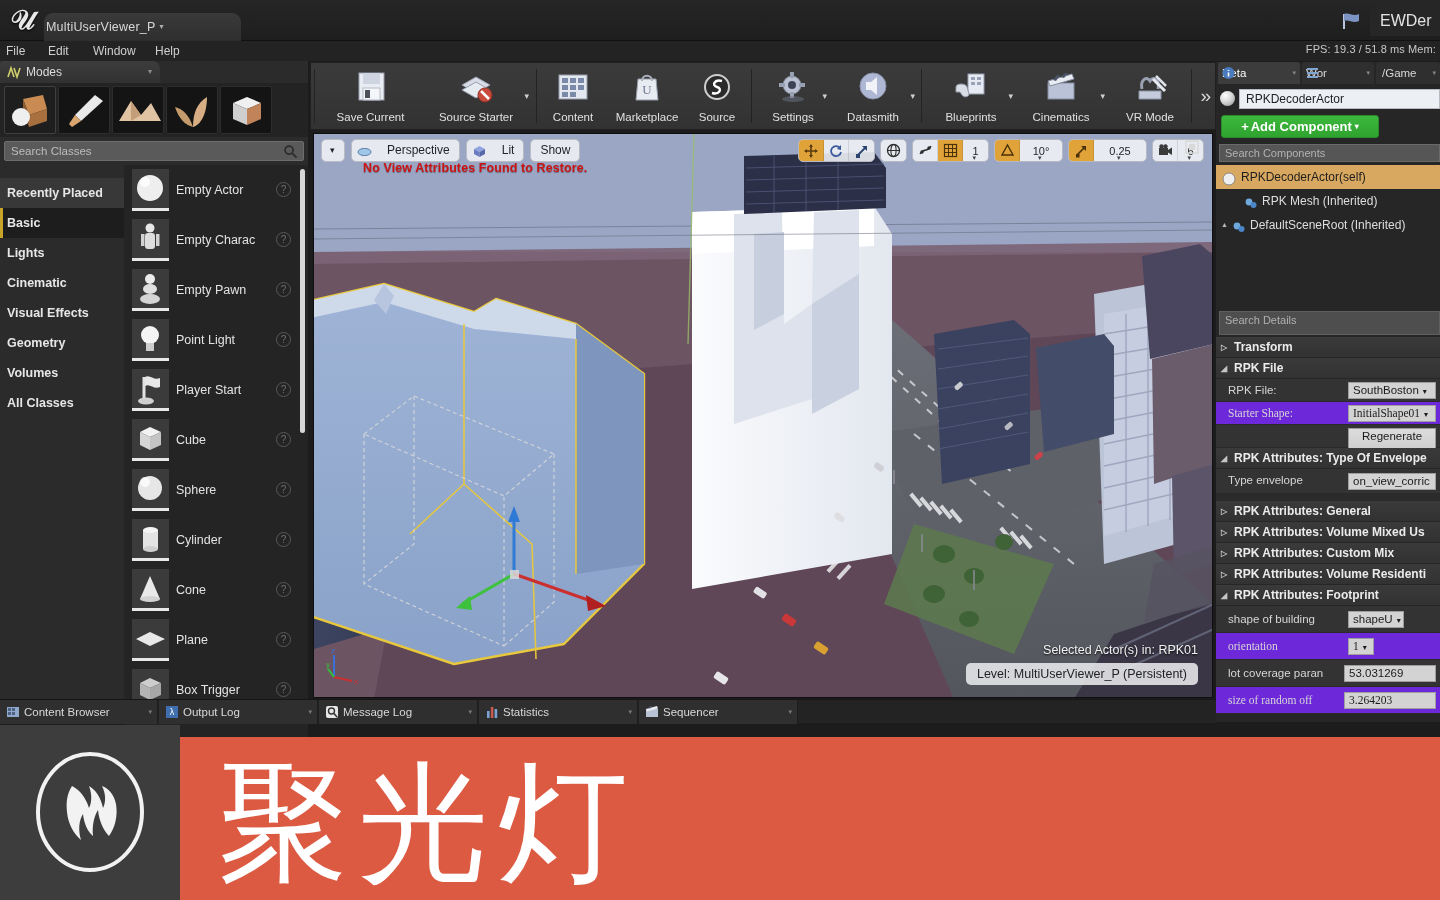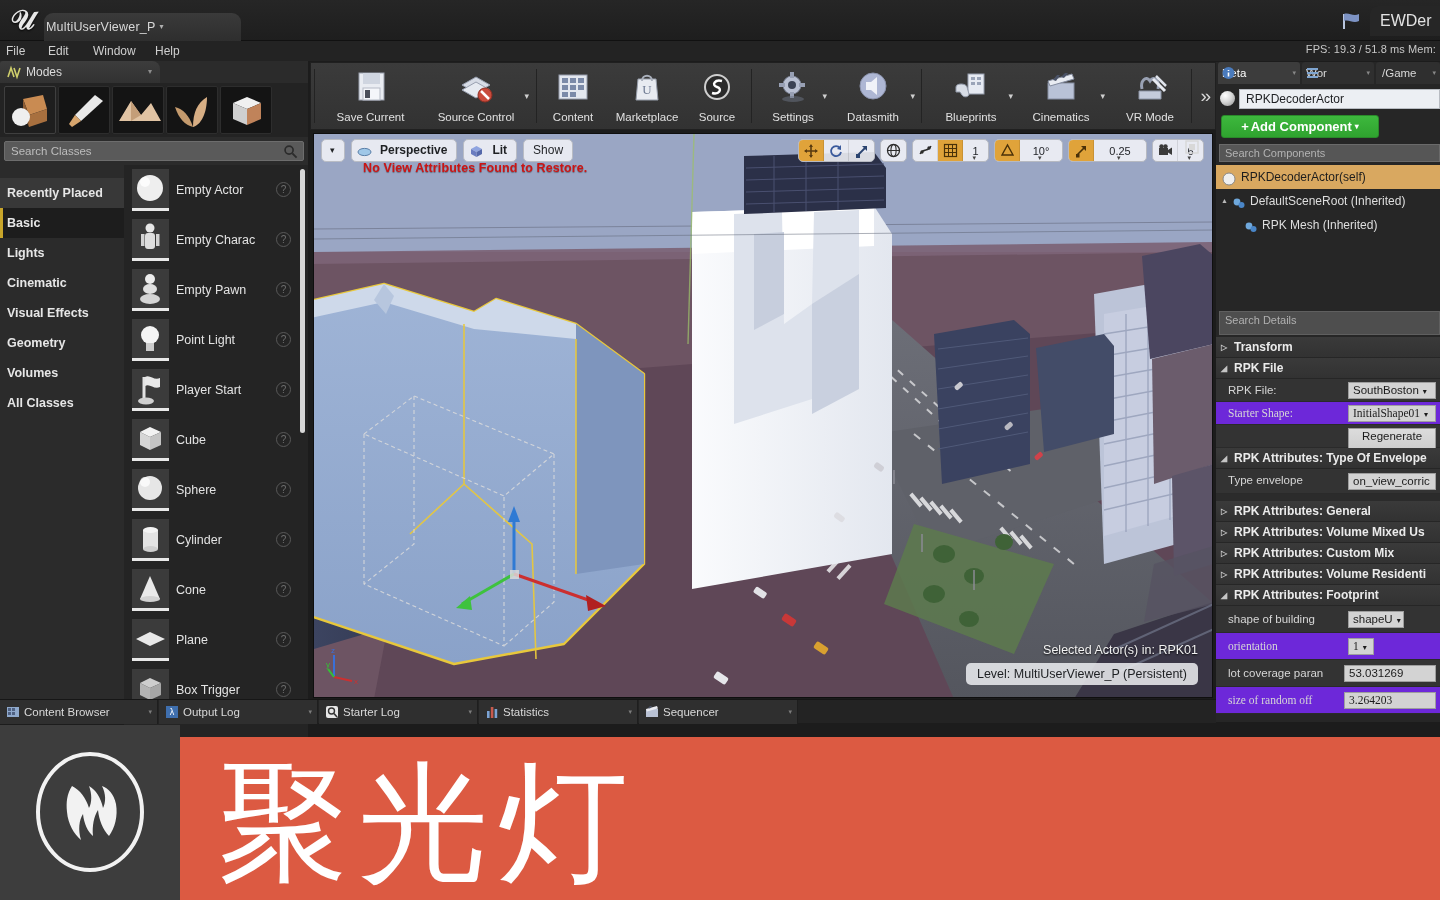--- a/index.html
+++ b/index.html
@@ -148,21 +148,21 @@
     position:absolute; left:49px; top:27px; color:#cc1414; font-size:12.5px;
     font-weight:bold; letter-spacing:.1px; text-shadow:0 1px 1px rgba(0,0,0,.35);
   }
   
   .vp-ctrl-row { position:absolute; left:7px; top:5px; height:23px; }
   .vp-btn {
     position:relative; float:left; height:23px; background:rgba(243,244,248,.86);
     border:1px solid #b9bcc4; border-radius:5px; margin-right:6px;
     color:#1f2124; font-size:12px; line-height:21px; padding:0 9px;
   }
-  .vp-btn.icoed { padding-left:28px;font-weight:bold; }
+  .vp-btn.icoed { padding-left:35px; }
   .vp-btn .bi { position:absolute; left:5px; top:4px; width:15px; height:15px; }
   
   .vp-ctrl-right { position:absolute; right:8px; top:5px; height:23px; }
   .grp {
     position:relative; float:left; height:23px; background:rgba(243,244,248,.88);
     border:1px solid #b6b9c1; border-radius:5px; margin-left:5px; display:flex;
     overflow:hidden;
   }
   .gcell {
     position:relative; width:25px; height:21px; display:flex;
@@ -342,21 +342,21 @@
     <div class="tb-item" style="left:110px;width:110px">
       <div class="tb-ico">
         <svg viewBox="0 0 42 38" width="42" height="38">
           <path d="M7 16 L21 8 L35 16 L21 24 Z" fill="#d7dce6" stroke="#98a0b0"></path>
           <path d="M7 21 L21 13 L35 21 L21 29 Z" fill="#e6eaf1" stroke="#98a0b0"></path>
           <circle cx="30" cy="26" r="7" fill="#c94b3c" stroke="#8e2f24"></circle>
           <path d="M26 22 L34 30" stroke="#fff" stroke-width="2.5"></path>
         </svg>
       </div>
       <div class="tb-caret" style="right:2px">▾</div>
-      <div class="tb-lab">Source Control</div>
+      <div class="tb-lab">Source Starter</div>
     </div>
     <div class="tb-sep" style="left:225px"></div>
 
     <div class="tb-item" style="left:231px;width:62px">
       <div class="tb-ico">
         <svg viewBox="0 0 42 38" width="42" height="38">
           <rect x="7" y="6" width="28" height="24" fill="#e3e7ef" stroke="#959cab"></rect>
           <g fill="#7b8aa8">
             <rect x="10" y="9" width="6" height="5"></rect>
               <rect x="18" y="9" width="6" height="5"></rect>
@@ -1029,37 +1029,37 @@
     <div class="comp-tree">
       <div class="ctree-row sel">
         <span class="ci" style="left:6px">
           <svg width="14" height="14" viewBox="0 0 14 14">
               <circle cx="7" cy="7" r="6" fill="#efefef" stroke="#888"></circle>
             </svg>
         </span>
         <span class="cl" style="left:25px">RPKDecoderActor(self)</span>
       </div>
       <div class="ctree-row">
+        <span class="ci" style="left:28px">
+          <svg width="14" height="14" viewBox="0 0 14 14">
+              <circle cx="5" cy="6" r="3.4" fill="#6fa8dc"></circle>
+              <circle cx="9.5" cy="9" r="3" fill="#4a86c8"></circle>
+            </svg>
+        </span>
+        <span class="cl" style="left:46px">RPK Mesh (Inherited)</span>
+      </div>
+      <div class="ctree-row">
         <span class="arr">▲</span>
         <span class="ci" style="left:16px">
           <svg width="14" height="14" viewBox="0 0 14 14">
               <circle cx="5" cy="6" r="3.4" fill="#6fa8dc"></circle>
               <circle cx="9.5" cy="9" r="3" fill="#4a86c8"></circle>
             </svg>
         </span>
         <span class="cl" style="left:34px">DefaultSceneRoot (Inherited)</span>
-      </div>
-      <div class="ctree-row">
-        <span class="ci" style="left:28px">
-          <svg width="14" height="14" viewBox="0 0 14 14">
-              <circle cx="5" cy="6" r="3.4" fill="#6fa8dc"></circle>
-              <circle cx="9.5" cy="9" r="3" fill="#4a86c8"></circle>
-            </svg>
-        </span>
-        <span class="cl" style="left:46px">RPK Mesh (Inherited)</span>
       </div>
     </div>
 
     <div class="search-details">Search Details</div>
 
     <div style="position:absolute;left:0;top:275px;width:224px;">
 
       <div class="cat-hdr">
         <span class="tri">▷</span>
         <span>Transform</span>
@@ -1152,21 +1152,21 @@
       </svg>
       <span>Output Log</span>
       <span class="dc">▾</span>
     </div>
     <div class="btab" style="left:319px;width:159px">
       <svg class="bi" viewBox="0 0 14 14">
         <rect x="1" y="1" width="12" height="12" rx="2" fill="#e6e6e6"></rect>
         <circle cx="6.5" cy="6" r="3" fill="none" stroke="#333" stroke-width="1.4"></circle>
         <path d="M9 8.5 L12 12" stroke="#333" stroke-width="1.6"></path>
       </svg>
-      <span>Starter Log</span>
+      <span>Message Log</span>
       <span class="dc">▾</span>
     </div>
     <div class="btab" style="left:479px;width:159px">
       <svg class="bi" viewBox="0 0 14 14">
         <rect x="2" y="6" width="2.6" height="7" fill="#7ba3d4"></rect>
         <rect x="5.8" y="2" width="2.6" height="11" fill="#c65a4e"></rect>
         <rect x="9.6" y="4" width="2.6" height="9" fill="#7ba3d4"></rect>
       </svg>
       <span>Statistics</span>
       <span class="dc">▾</span>

